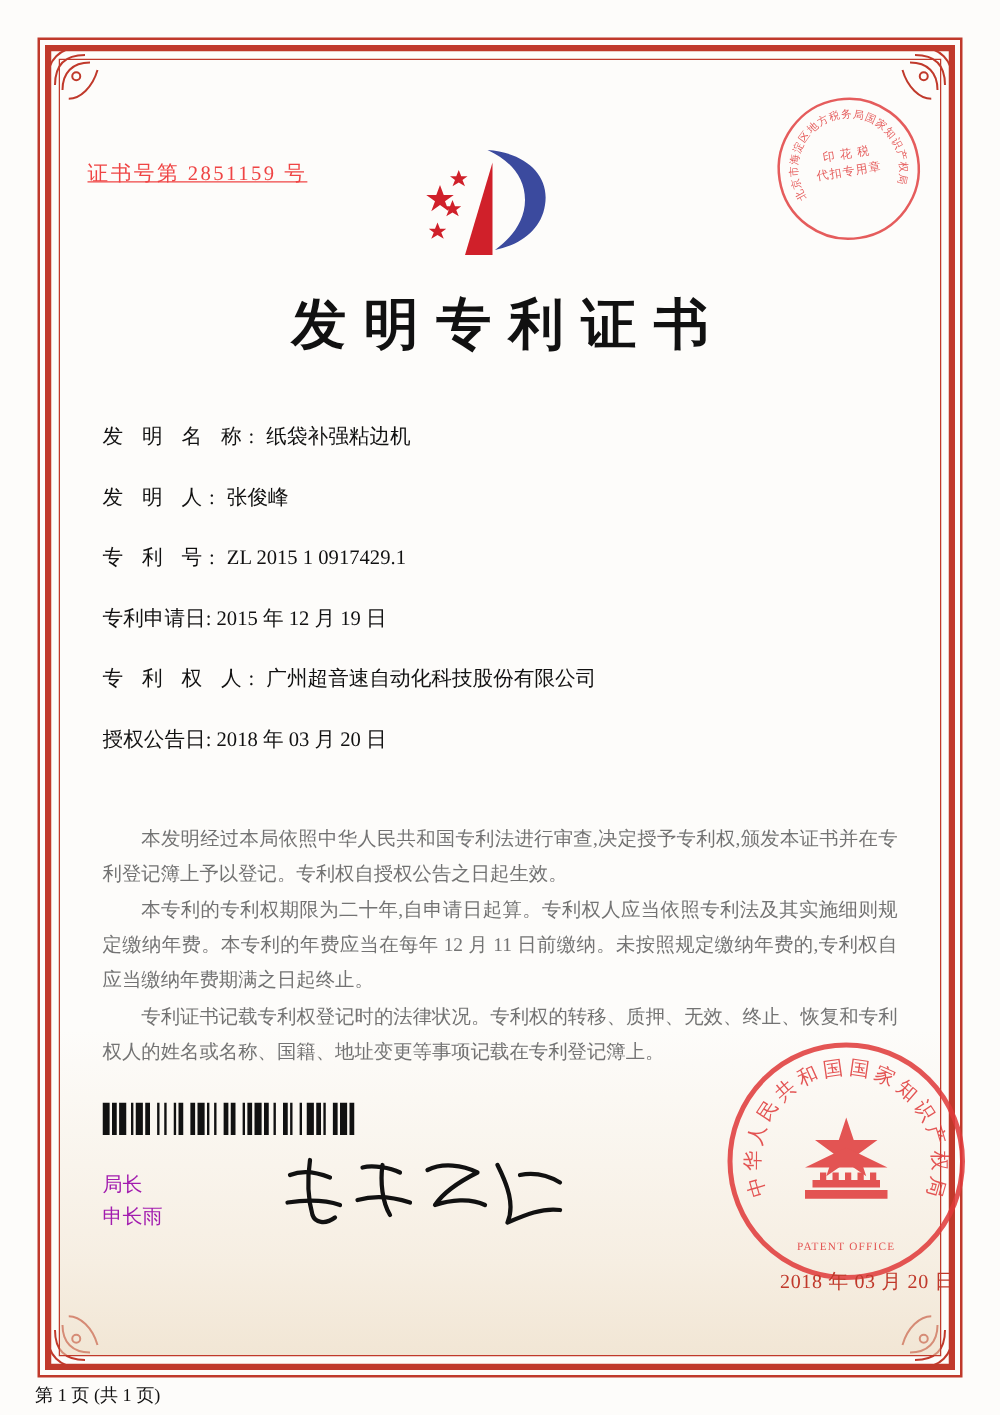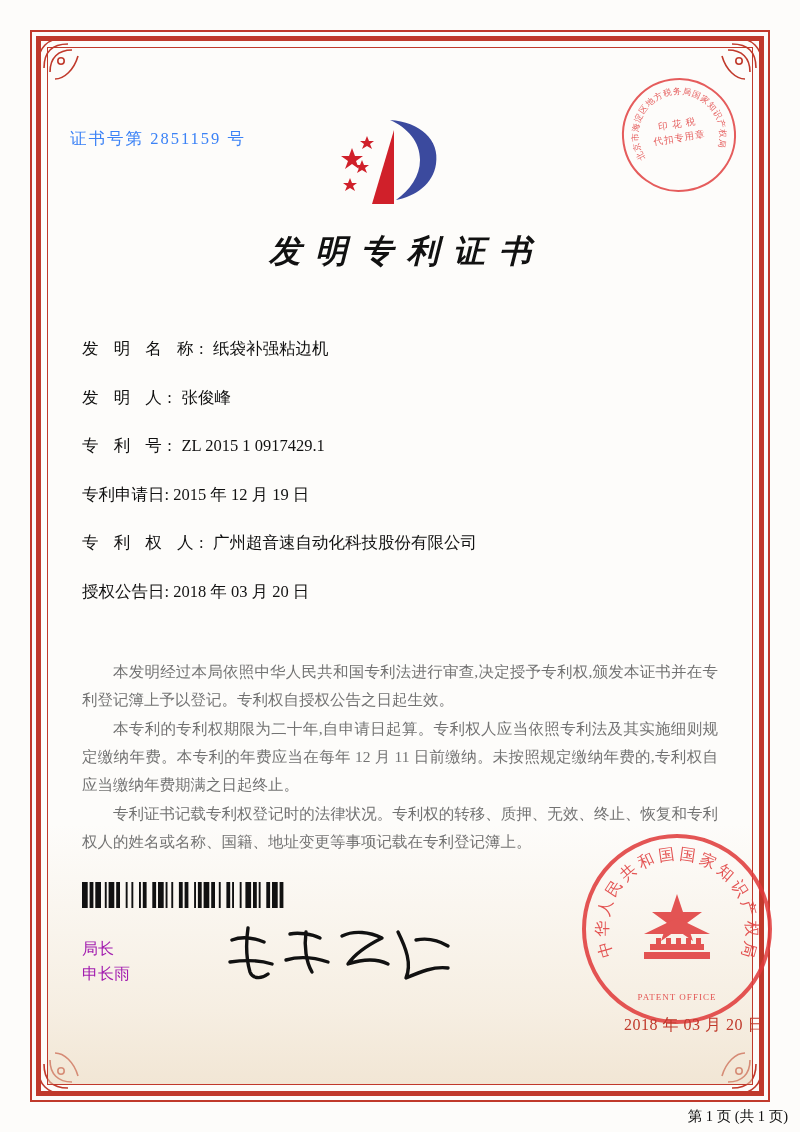--- a/index.html
+++ b/index.html
@@ -56,22 +56,23 @@
     position: absolute;
     left: 70px; top: 70px;
     width: 660px; height: 992px;
   }
 
   .cert-no {
     position: absolute;
     left: 0; top: 58px;
     font-size: 16.5px;
     letter-spacing: 2px;
-    color: #3b82f6;
+    color: #ef4444;
     white-space: nowrap;
+    text-decoration: underline;
   }
 
   
   .logo {
     position: absolute;
     left: 258px; top: 42px;
     width: 120px; height: 110px;
   }
 
   
@@ -105,27 +106,26 @@
     line-height: 13px;
     letter-spacing: 1px;
   }
   .seal-top .mid-line.l1 { top: 38px; }
   .seal-top .mid-line.l2 { top: 52px; }
 
   .title {
     position: absolute;
     left: 0; right: 0; top: 160px;
     text-align: center;
-    font-size: 32px;
+    font-size: 44px;
     letter-spacing: 14px;
     font-weight: bold;
     color: #111;
     text-indent: 14px;
     font-family: "Liberation Serif", "DejaVu Serif", serif;
-    font-style: italic;
   }
 
   .fields {
     position: absolute;
     left: 12px; top: 268px;
     width: 640px;
   }
   .field {
     font-size: 16.5px;
     color: #111;
@@ -210,23 +210,24 @@
     right: 36px; bottom: 96px;
     font-size: 16px;
     color: #c0392b;
     letter-spacing: .5px;
     white-space: nowrap;
   }
 
   .page-foot {
     position: absolute;
     left: 0; right: 12px; bottom: 6px;
-    text-align: right;
+    text-align: left;
     font-size: 14.5px;
     color: #111;
+    padding-left: 28px;
   }
 
   
   .wash {
     position: absolute;
     left: 48px; bottom: 48px;
     width: 704px; height: 260px;
     background: linear-gradient(to bottom, rgba(240,225,205,0) 0%, rgba(238,222,198,.45) 70%, rgba(232,212,182,.55) 100%);
     pointer-events: none;
   }

